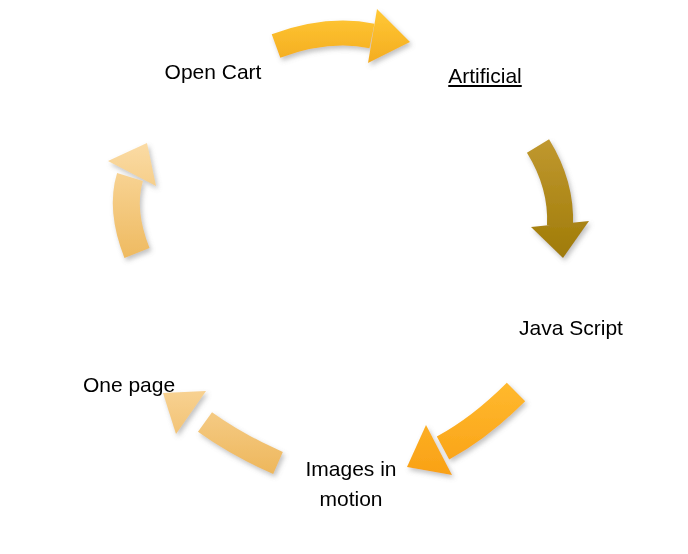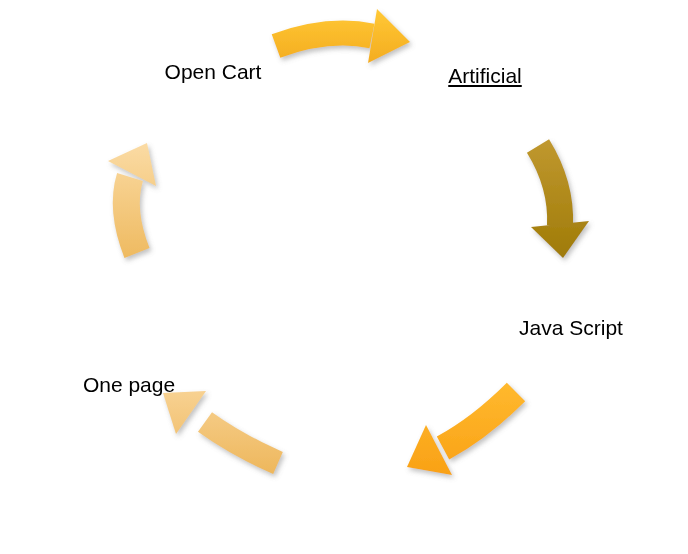--- a/index.html
+++ b/index.html
@@ -99,19 +99,21 @@
 
   <div class="node n-artificial">
     <div>Artificial</div>
   </div>
 
   <div class="node n-java-script">
     <div>Java Script</div>
   </div>
 
   <div class="node n-images-in-motion">
+    <div>Images in</div>
+    <div>motion</div>
   </div>
 
   <div class="node n-one-page-website">
     <div>One page</div>
   </div>
 
 </div>
 
 </body></html>

